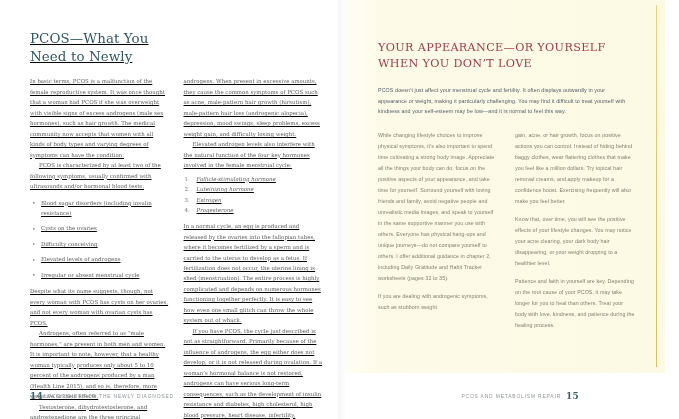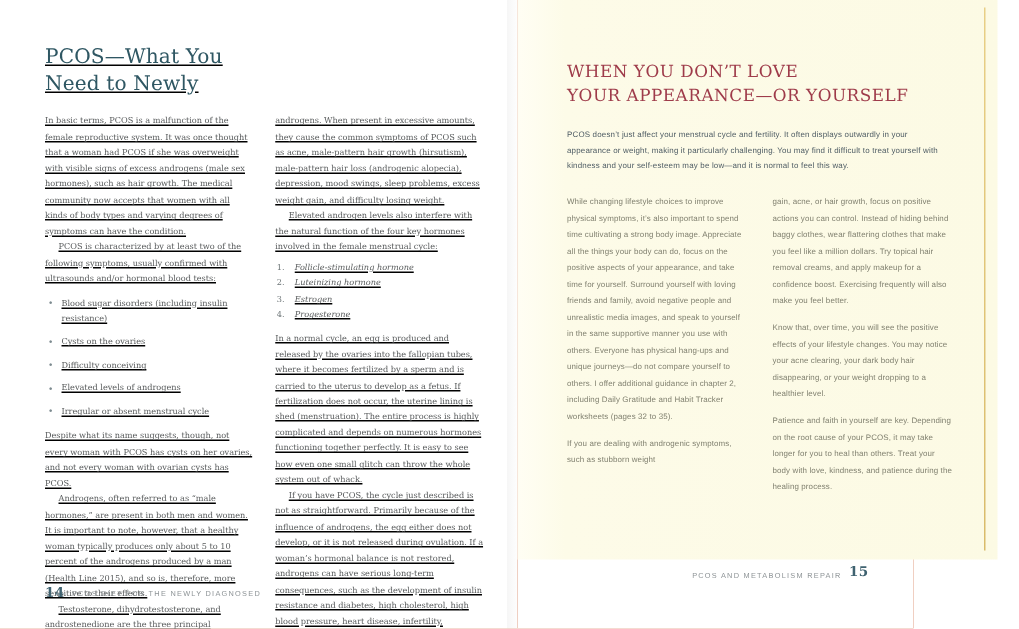--- a/index.html
+++ b/index.html
@@ -109,22 +109,22 @@
   .box-cols{display:flex;gap:17px;}
   .box-col{width:126px;}
   p.boxbody{
     font-family:"Liberation Sans", sans-serif;
     font-size:5.3px;line-height:2.08;color:#7f7f6e;
     margin:0;letter-spacing:.08px;
   }
   p.boxbody + p.boxbody{margin-top:7px;}
 
   .footer-right{
-    position:absolute;right:30px;bottom:32px;
-    display:flex;align-items:flex-end;gap:5px;white-space:nowrap;
+    position:absolute;right:30px;bottom:18px;
+    display:flex;align-items:center;gap:5px;white-space:nowrap;
   }
 
   
   .gutter{
     position:absolute;left:338px;top:0;width:14px;height:419px;
     background:linear-gradient(to right,rgba(0,0,0,0.035),rgba(0,0,0,0.0) 60%);
     pointer-events:none;
   }
 </style>
 </head>
@@ -176,22 +176,22 @@
       <span class="runhead">PCOS Diet for the Newly Diagnosed</span>
     </div>
   </div>
 
   <div class="page-right">
 
     <div class="cream">
       <div class="cream-inner">
 
         <h2 class="box-title">
+          <span class="ln">YOUR APPEARANCE—OR YOURSELF</span>
           <span class="ln">WHEN YOU DON’T LOVE</span>
-          <span class="ln">YOUR APPEARANCE—OR YOURSELF</span>
         </h2>
 
         <p class="lede">PCOS doesn’t just affect your menstrual cycle and fertility. It often displays outwardly in your appearance or weight, making it particularly challenging. You may find it difficult to treat yourself with kindness and your self-esteem may be low—and it is normal to feel this way.</p>
 
         <div class="box-cols">
           <div class="box-col">
             <p class="boxbody">While changing lifestyle choices to improve physical symptoms, it’s also important to spend time cultivating a strong body image. Appreciate all the things your body can do, focus on the positive aspects of your appearance, and take time for yourself. Surround yourself with loving friends and family, avoid negative people and unrealistic media images, and speak to yourself in the same supportive manner you use with others. Everyone has physical hang-ups and unique journeys—do not compare yourself to others. I offer additional guidance in chapter 2, including Daily Gratitude and Habit Tracker worksheets (pages 32 to 35).</p>
             <p class="boxbody">If you are dealing with androgenic symptoms, such as stubborn weight</p>
           </div>
           <div class="box-col">

